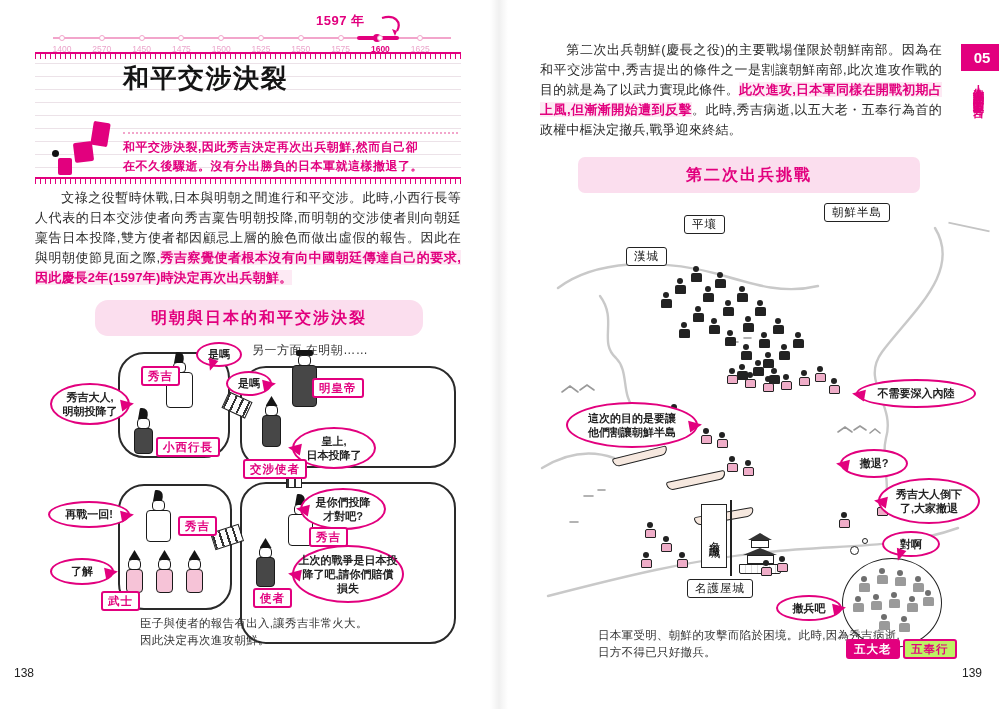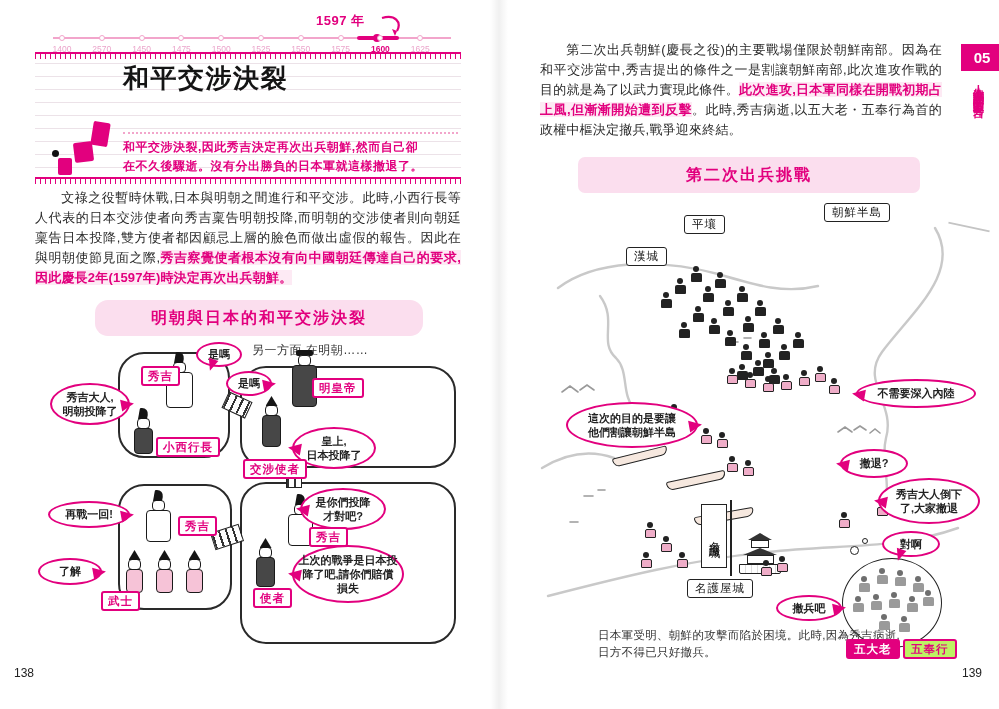--- a/index.html
+++ b/index.html
@@ -237,20 +237,22 @@
     <div class="hat"></div>
       <div class="face"></div>
       <div class="torso" style="width:25px;height:32px;"></div>
     </div>
   <div class="char dark" style="left:256px;top:538px;">
     <div class="hat point"></div>
       <div class="face"></div>
       <div class="torso" style="width:19px;height:30px;"></div>
     </div>
 
+  <div class="cap" style="left:140px;top:615px;">臣子與使者的報告有出入,讓秀吉非常火大。
+因此決定再次進攻朝鮮。</div>
   <div class="pagenum" style="left:14px;top:666px;">138</div>
 
   <p class="body-text" style="left:540px;top:40px;width:402px;"><span class="indent"></span><span>第二次出兵朝鮮(慶長之役)的主要戰場僅限於朝鮮南部。因為在和平交涉當中,秀吉提出的條件之一是割讓朝鮮南部,此次進攻作戰的目的就是為了以武力實現此條件。</span><span class="hl">此次進攻,日本軍同樣在開戰初期占上風,但漸漸開始遭到反擊</span><span>。此時,秀吉病逝,以五大老・五奉行為首的政權中樞決定撤兵,戰爭迎來終結。</span></p>
 
   <div class="band" style="left:578px;top:157px;width:342px;">第二次出兵挑戰</div>
 
   <div class="side-num">05</div>
   <div class="side-title">人生波瀾壯闊的的豐臣秀吉</div>
   <div class="curl"></div>
 
@@ -286,21 +288,21 @@
 日方不得已只好撤兵。</div>
   <div class="pagenum" style="left:962px;top:666px;">139</div>
 
 <div class="bubble tbl" style="left: 196px; top: 342px; width: 46px; height: 25px;">是嗎</div>
     <div class="bubble tr" style="left: 50px; top: 383px; width: 80px; height: 42px;">秀吉大人,
 明朝投降了</div>
     <div class="bubble tr" style="left: 226px; top: 371px; width: 46px; height: 25px;">是嗎</div>
     <div class="bubble tl" style="left: 292px; top: 427px; width: 84px; height: 42px;">皇上,
 日本投降了</div>
     <div class="bubble tr" style="left: 48px; top: 501px; width: 82px; height: 27px;">再戰一回!</div>
-    <div class="bubble tr" style="left: 38px; top: 558px; width: 64px; height: 27px;">了解</div>
+    <div class="bubble tr" style="left: 50px; top: 558px; width: 64px; height: 27px;">了解</div>
     <div class="bubble tl" style="left: 300px; top: 488px; width: 86px; height: 42px;">是你們投降
 才對吧?</div>
     <div class="bubble tl" style="left: 292px; top: 545px; width: 112px; height: 58px;">上次的戰爭是日本投
 降了吧,請你們賠償
 損失</div>
     <div class="bubble tl" style="left: 856px; top: 379px; width: 120px; height: 29px;">不需要深入內陸</div>
     <div class="bubble tr" style="left: 566px; top: 402px; width: 132px; height: 46px;">這次的目的是要讓
 他們割讓朝鮮半島</div>
     <div class="bubble tl" style="left: 840px; top: 449px; width: 68px; height: 29px;">撤退?</div>
     <div class="bubble tl" style="left: 878px; top: 478px; width: 102px; height: 46px;">秀吉大人倒下

